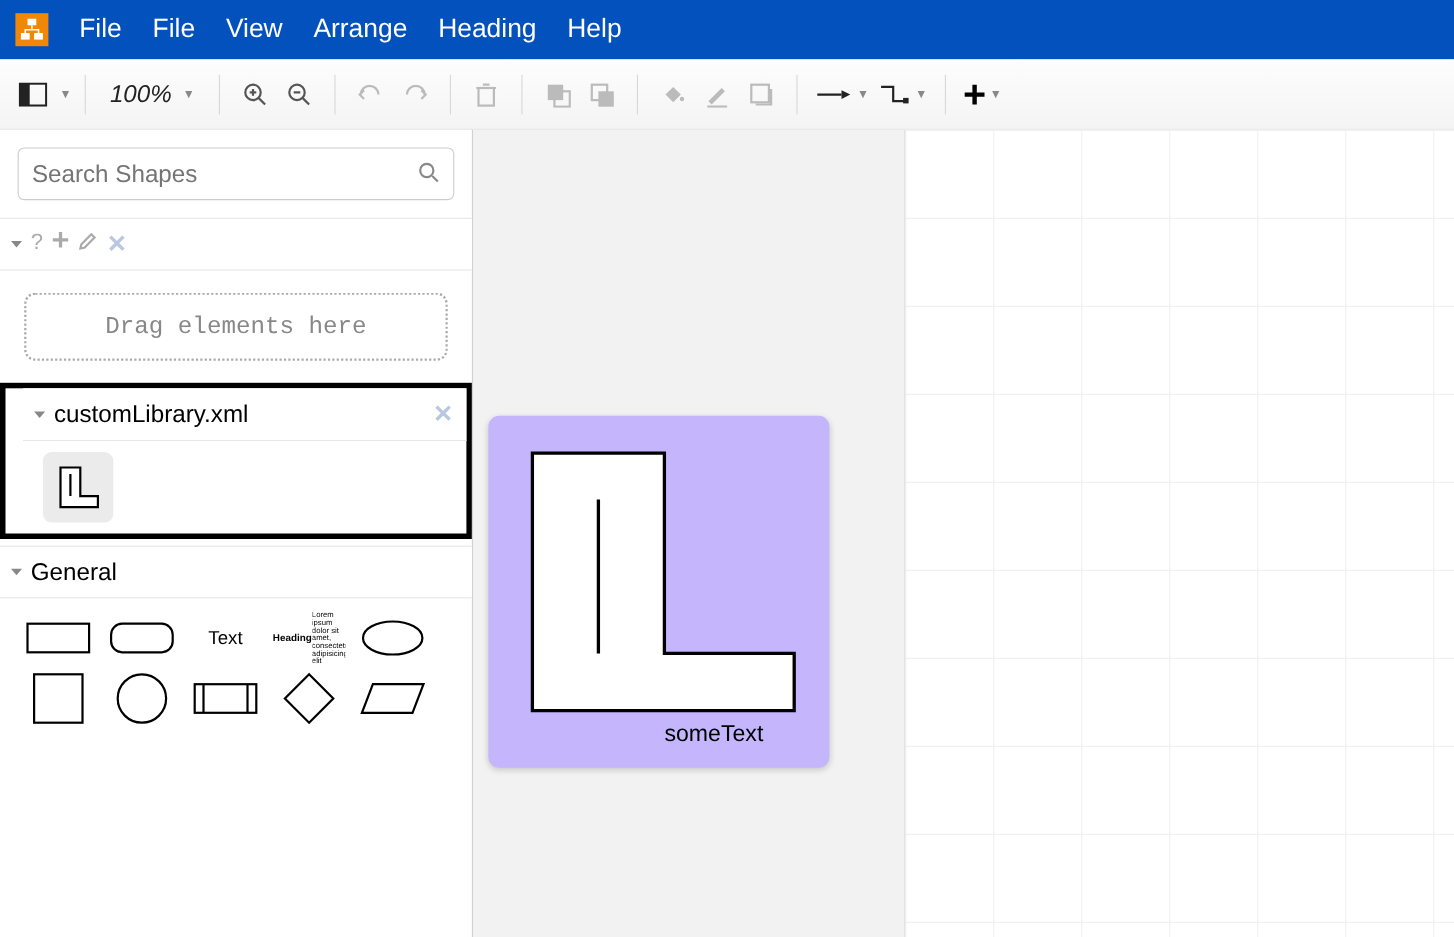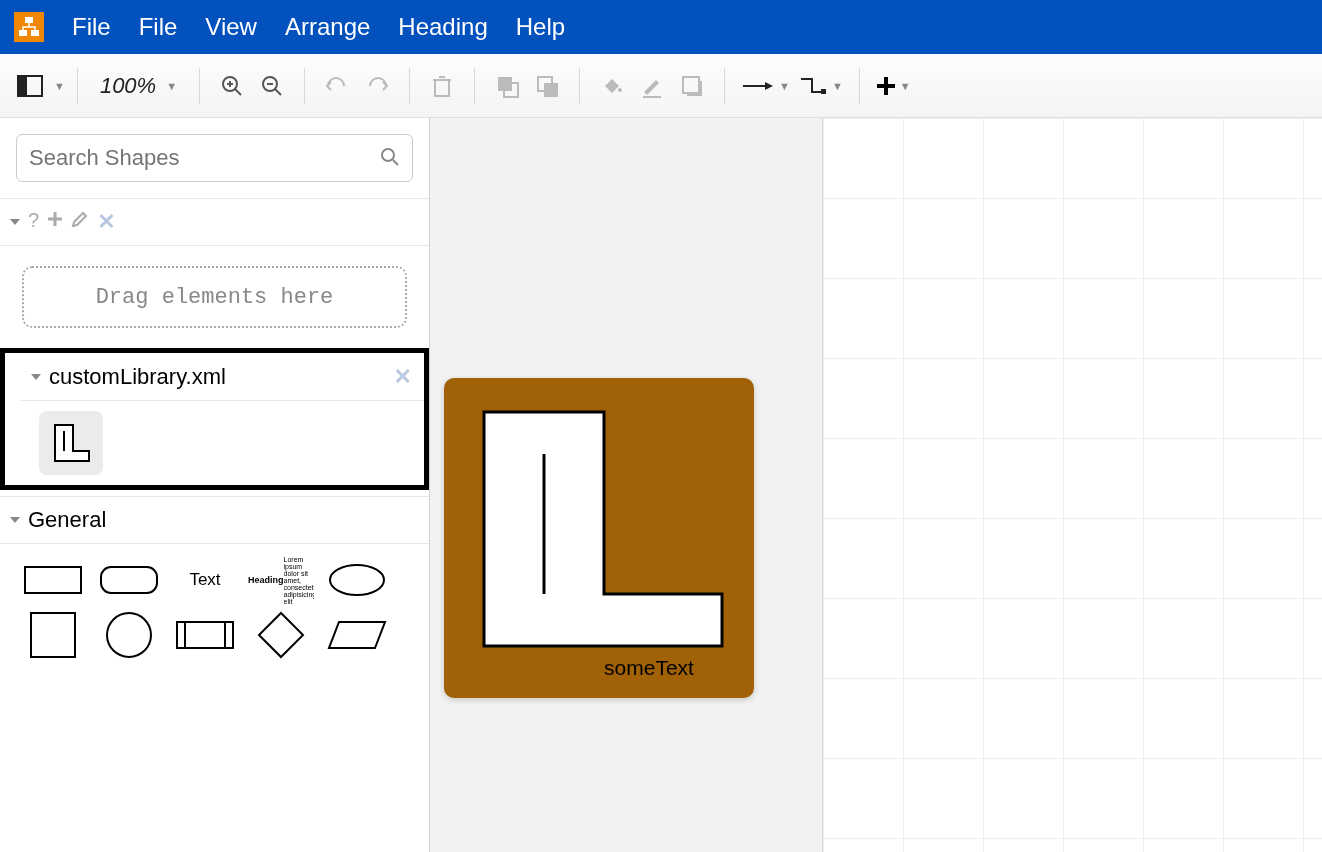--- a/index.html
+++ b/index.html
@@ -166,21 +166,21 @@
     background-image:
       linear-gradient(#eee 1px, transparent 1px),
       linear-gradient(90deg, #eee 1px, transparent 1px);
     background-size: 80px 80px;
     border-left:1px solid #ddd;
   }
   .preview {
     position:absolute;
     left:14px; top:260px;
     width:310px; height:320px;
-    background:#a16207;
+    background:#c4b5fd;
     border-radius:10px;
     box-shadow:0 2px 6px rgba(0,0,0,.18);
     display:flex;
     flex-direction:column;
     align-items:center;
     padding:26px 20px 12px;
   }
   .preview svg { display:block; }
   .preview-label { font-size:21px; margin-top:2px; align-self:center; margin-left:100px; }
   .text-cell { font-size:17px; }

